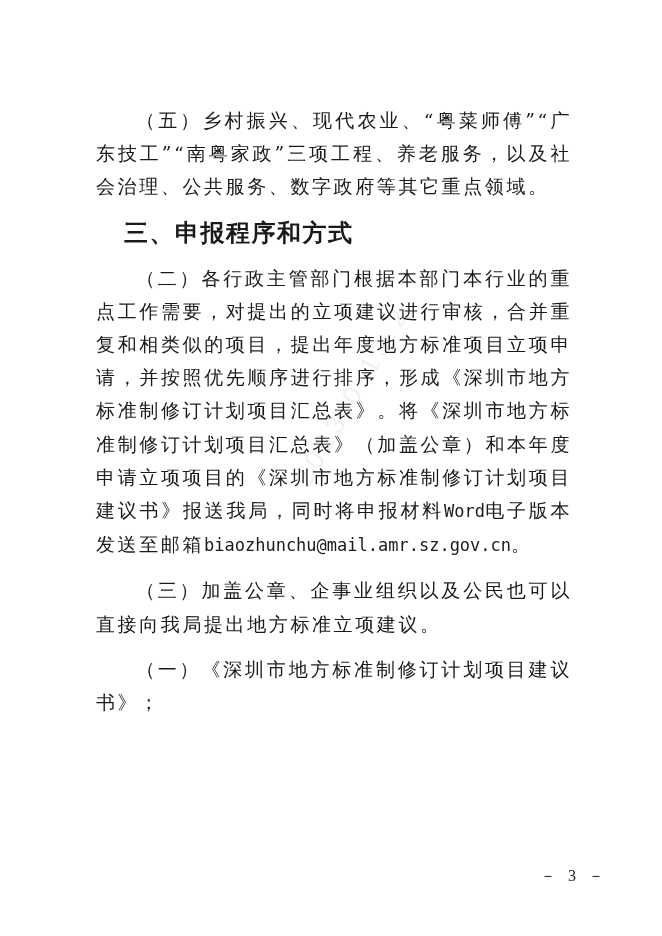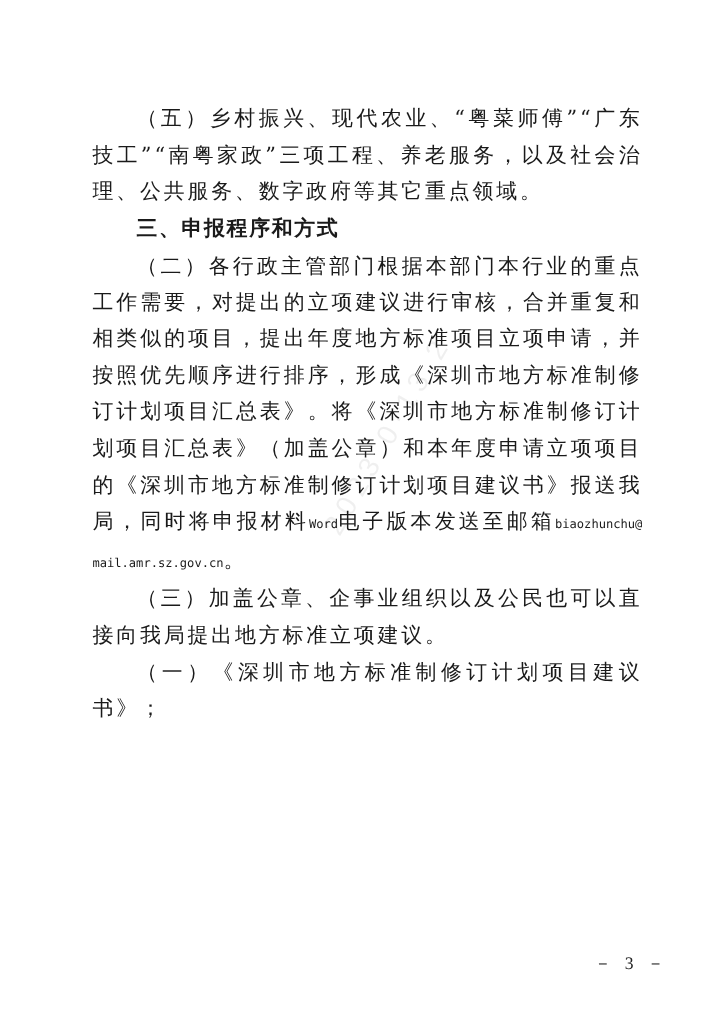--- a/index.html
+++ b/index.html
@@ -2,29 +2,29 @@
 <html><head>
   <meta charset="utf-8">
   <style>
     html, body { margin: 0; padding: 0; }
     body {
       width: 662px; height: 936px; background: #ffffff; position: relative; overflow: hidden;
       font-family: "DejaVu Serif", "Liberation Serif", serif; color: #1a1a1a;
     }
     .page { position: absolute; left: 84px; top: 92px; width: 500px; }
     .p {
-      font-size: 19px; line-height: 33.2px; letter-spacing: 2.6px; margin: 0;
+      font-size: 19px; line-height: 33.2px; letter-spacing: 2.6px; margin: 12px;
       text-align: justify; text-align-last: left; word-break: break-all;
     }
     .indent { text-indent: 40px; }
     .heading {
       font-family: Liberation Serif, serif; font-weight: bold;
-      font-size: 19px; line-height: 34px; letter-spacing: 1.5px; margin: 0; padding-left: 40px;
+      font-size: 24px; line-height: 34px; letter-spacing: 1.5px; margin: 0; padding-left: 40px;
     }
-    .mono { font-family: "DejaVu Sans Mono", "Liberation Mono", monospace; letter-spacing: 0px; font-size: 11px; }
+    .mono { font-family: "DejaVu Sans Mono", "Liberation Mono", monospace; letter-spacing: 0px; font-size: 17px; }
     .page-number {
       position: absolute; left: 540px; top: 866px; font-size: 16px; letter-spacing: 4px;
       font-family: "Liberation Serif", serif; color: #222;
     }
     .watermark {
       position: absolute; left: 250px; top: 380px; transform: rotate(-60deg);
       font-family: "Liberation Sans", sans-serif; font-size: 26px; color: #000; opacity: 0.06;
       letter-spacing: 6px; white-space: nowrap; pointer-events: none;
     }
   </style>

